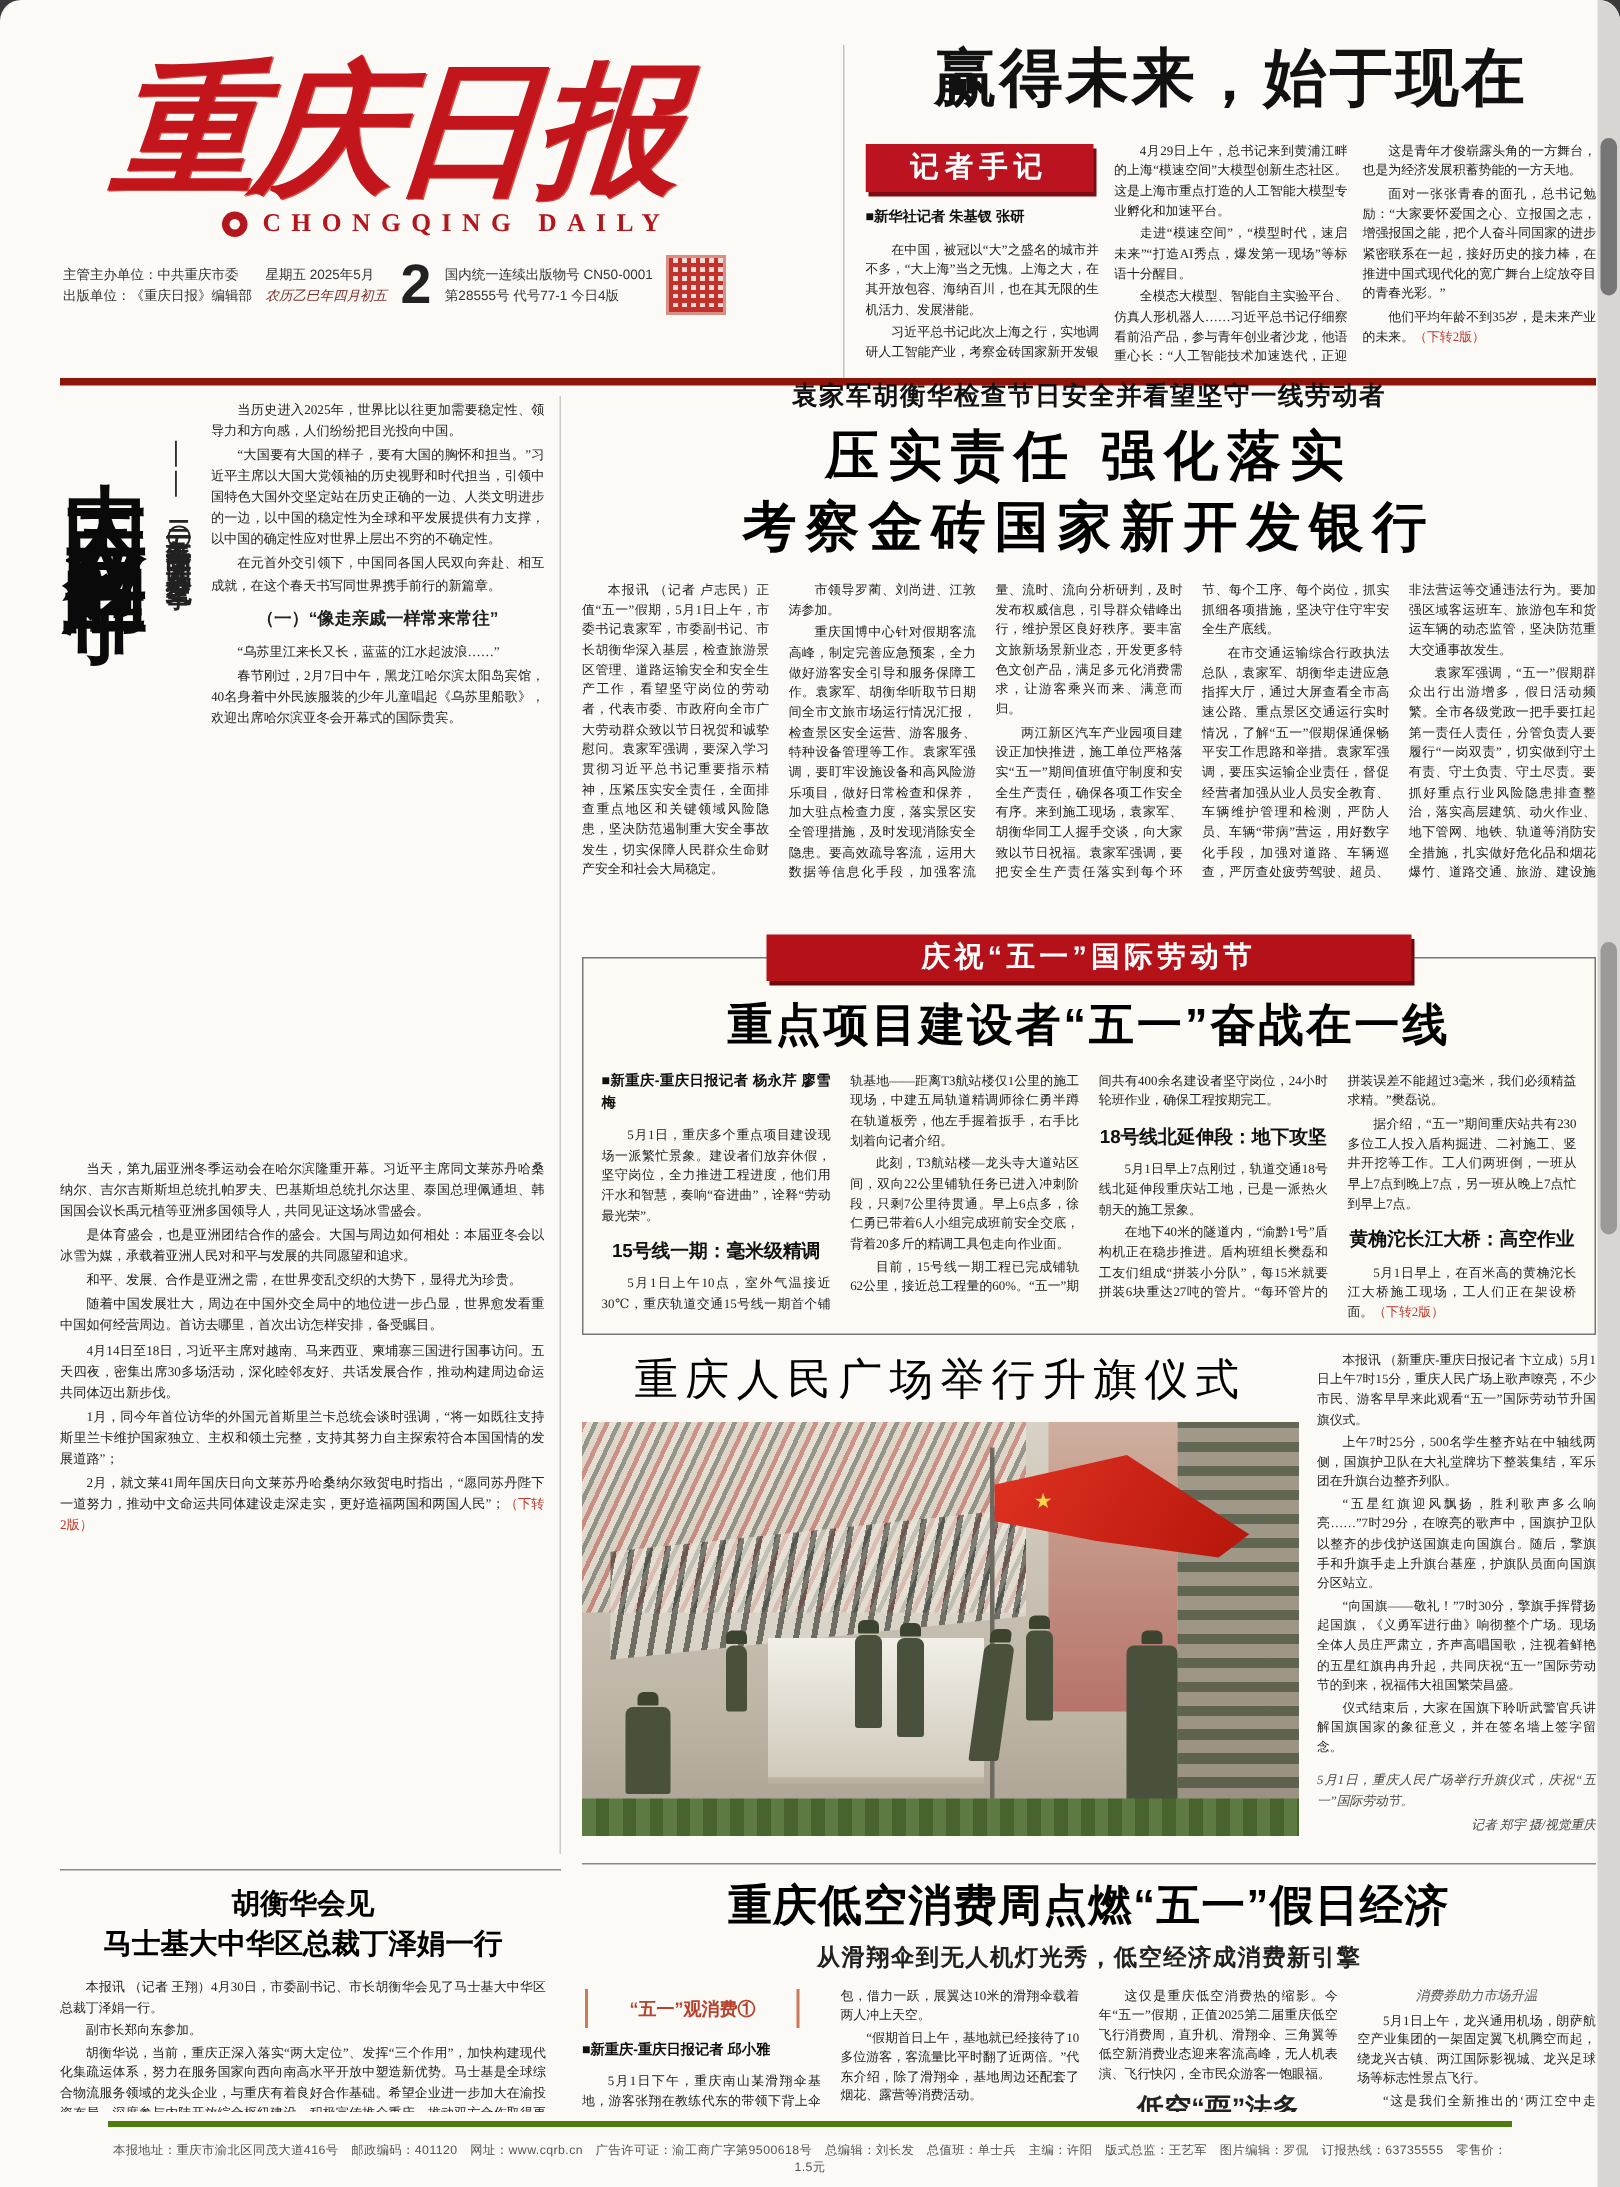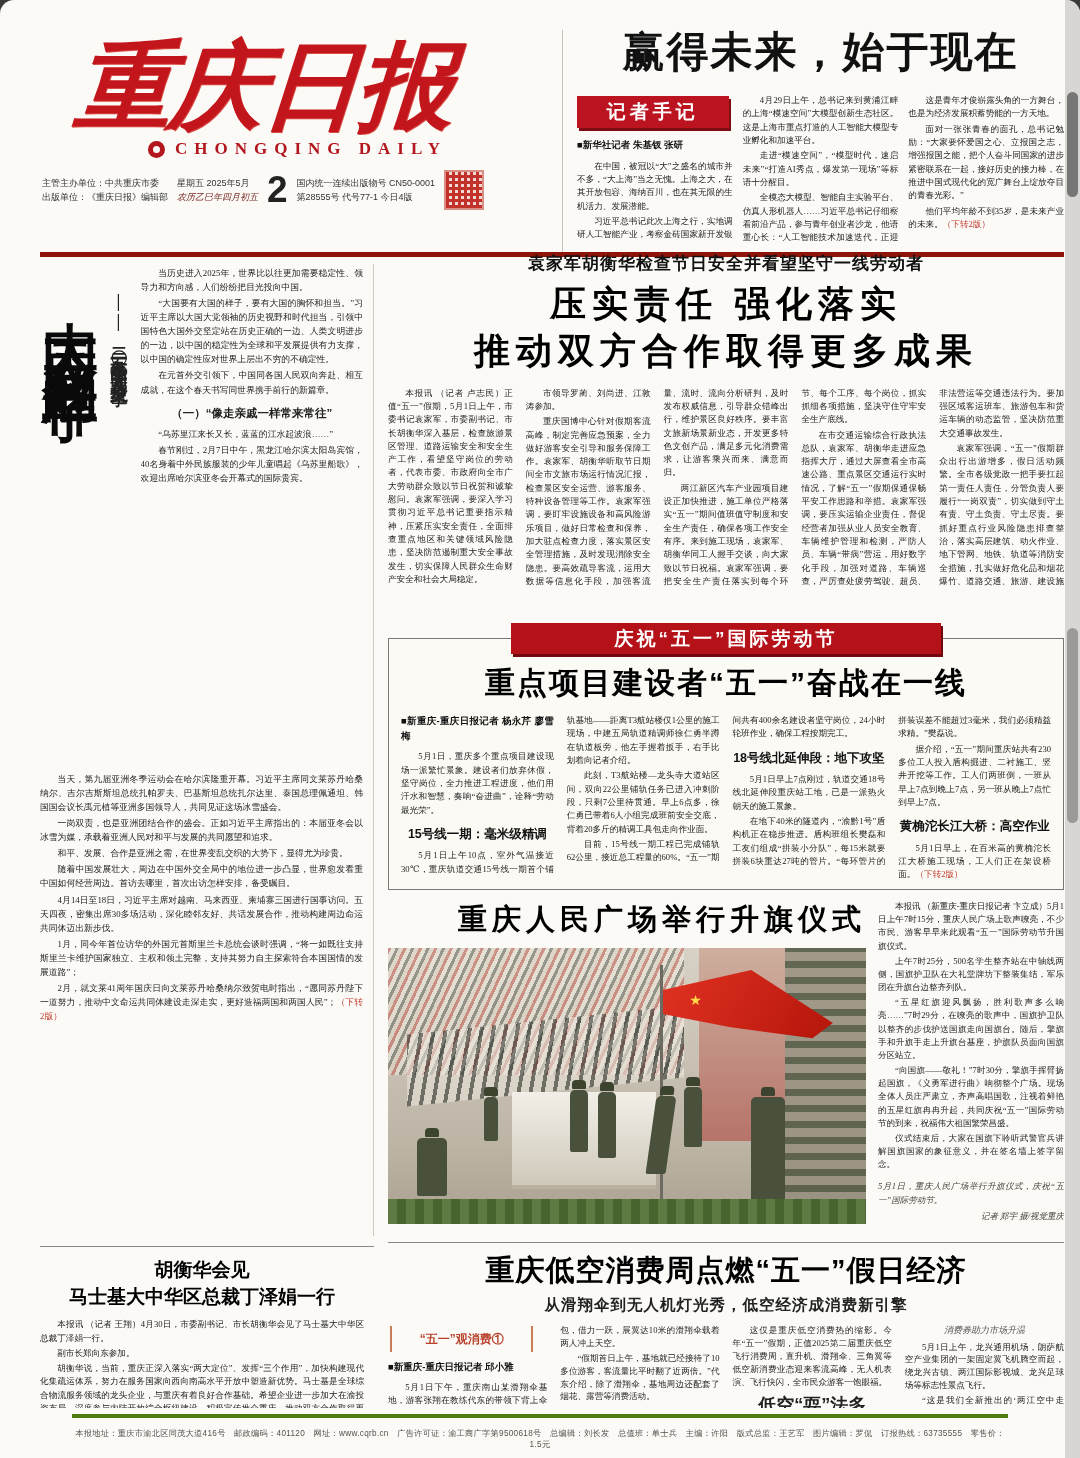--- a/index.html
+++ b/index.html
@@ -77,21 +77,21 @@
   .labor-title{ text-align:center; font-family:"Liberation Sans",sans-serif; font-weight:bold;
                 font-size:30px; letter-spacing:2px; margin-top:24px; color:#000;}
   .labor-body{ margin:10px 12px 0; column-count:4; column-gap:13px; height:172px; overflow:hidden;
                font-size:8.6px; line-height:1.55; text-align:justify;}
   .subhead{ font-family:"Liberation Sans",sans-serif; font-weight:bold; font-size:12.5px;
             margin:8px 0 5px; color:#111; text-align:center;}
 
   
   .flagsec{ position:absolute; left:388px; top:900px; width:676px; height:332px; display:flex;}
   .flag-left{ width:478px; }
-  .flag-title{ text-align:right; font-family:"Liberation Sans",sans-serif; font-weight:bold;
+  .flag-title{ text-align:center; font-family:"Liberation Sans",sans-serif; font-weight:normal;
                font-size:29px; letter-spacing:5px; color:#000;}
   .photo{ position:relative; margin-top:8px; width:478px; height:276px; overflow:hidden;
           background:linear-gradient(#d8d2c6,#bdb5a6 70%,#a9a091); }
   .ph-crowd{ position:absolute; left:0; top:0; width:62%; height:46%;
       background:
         repeating-linear-gradient(115deg, rgba(190,70,60,.45) 0 3px, rgba(245,238,228,.5) 3px 7px, rgba(70,80,70,.45) 7px 10px, rgba(230,220,205,.5) 10px 14px);
       filter:blur(.4px);}
   .ph-rows{ position:absolute; left:4%; top:26%; width:58%; height:26%;
       background:repeating-linear-gradient(100deg, rgba(40,45,40,.55) 0 4px, rgba(235,230,220,.55) 4px 12px);
       transform:skewY(-6deg);}
@@ -208,34 +208,34 @@
         <p class="np">当历史进入2025年，世界比以往更加需要稳定性、领导力和方向感，人们纷纷把目光投向中国。</p>
         <p class="np">“大国要有大国的样子，要有大国的胸怀和担当。”习近平主席以大国大党领袖的历史视野和时代担当，引领中国特色大国外交坚定站在历史正确的一边、人类文明进步的一边，以中国的稳定性为全球和平发展提供有力支撑，以中国的确定性应对世界上层出不穷的不确定性。</p>
         <p class="np">在元首外交引领下，中国同各国人民双向奔赴、相互成就，在这个春天书写同世界携手前行的新篇章。</p>
         <div class="lf-head">（一）“像走亲戚一样常来常往”</div>
         <p class="np">“乌苏里江来长又长，蓝蓝的江水起波浪……”</p>
         <p class="np">春节刚过，2月7日中午，黑龙江哈尔滨太阳岛宾馆，40名身着中外民族服装的少年儿童唱起《乌苏里船歌》，欢迎出席哈尔滨亚冬会开幕式的国际贵宾。</p>
       </div>
     </div>
     <div class="lf-bottom">
       <p class="np">当天，第九届亚洲冬季运动会在哈尔滨隆重开幕。习近平主席同文莱苏丹哈桑纳尔、吉尔吉斯斯坦总统扎帕罗夫、巴基斯坦总统扎尔达里、泰国总理佩通坦、韩国国会议长禹元植等亚洲多国领导人，共同见证这场冰雪盛会。</p>
-      <p class="np">一岗双责，也是亚洲团结合作的盛会。正如习近平主席指出的：本届亚冬会以冰雪为媒，承载着亚洲人民对和平与发展的共同愿望和追求。</p>
+      <p class="np">是体育盛会，也是亚洲团结合作的盛会。大国与周边如何相处：本届亚冬会以冰雪为媒，承载着亚洲人民对和平与发展的共同愿望和追求。</p>
       <p class="np">和平、发展、合作是亚洲之需，在世界变乱交织的大势下，显得尤为珍贵。</p>
       <p class="np">随着中国发展壮大，周边在中国外交全局中的地位进一步凸显，世界愈发看重中国如何经营周边。首访去哪里，首次出访怎样安排，备受瞩目。</p>
       <p class="np">4月14日至18日，习近平主席对越南、马来西亚、柬埔寨三国进行国事访问。五天四夜，密集出席30多场活动，深化睦邻友好、共话发展合作，推动构建周边命运共同体迈出新步伐。</p>
       <p class="np">1月，同今年首位访华的外国元首斯里兰卡总统会谈时强调，“将一如既往支持斯里兰卡维护国家独立、主权和领土完整，支持其努力自主探索符合本国国情的发展道路”；</p>
       <p class="np"><span>2月，就文莱41周年国庆日向文莱苏丹哈桑纳尔致贺电时指出，“愿同苏丹陛下一道努力，推动中文命运共同体建设走深走实，更好造福两国和两国人民”；</span><span class="jump">（下转2版）</span></p>
     </div>
   </div>
 
   <div class="lead">
     <div class="kicker">袁家军胡衡华检查节日安全并看望坚守一线劳动者</div>
     <div class="lead-title">
       <div>压实责任  强化落实</div>
-      <div>推动双方合作取得更多成果</div>
+      <div>考察金砖国家新开发银行</div>
     </div>
     <div class="lead-body">
       <p class="np">本报讯 （记者 卢志民）正值“五一”假期，5月1日上午，市委书记袁家军，市委副书记、市长胡衡华深入基层，检查旅游景区管理、道路运输安全和安全生产工作，看望坚守岗位的劳动者，代表市委、市政府向全市广大劳动群众致以节日祝贺和诚挚慰问。袁家军强调，要深入学习贯彻习近平总书记重要指示精神，压紧压实安全责任，全面排查重点地区和关键领域风险隐患，坚决防范遏制重大安全事故发生，切实保障人民群众生命财产安全和社会大局稳定。</p>
       <p class="np">市领导罗蔺、刘尚进、江敦涛参加。</p>
       <p class="np">重庆国博中心针对假期客流高峰，制定完善应急预案，全力做好游客安全引导和服务保障工作。袁家军、胡衡华听取节日期间全市文旅市场运行情况汇报，检查景区安全运营、游客服务、特种设备管理等工作。袁家军强调，要盯牢设施设备和高风险游乐项目，做好日常检查和保养，加大驻点检查力度，落实景区安全管理措施，及时发现消除安全隐患。要高效疏导客流，运用大数据等信息化手段，加强客流量、流时、流向分析研判，及时发布权威信息，引导群众错峰出行，维护景区良好秩序。要丰富文旅新场景新业态，开发更多特色文创产品，满足多元化消费需求，让游客乘兴而来、满意而归。</p>
       <p class="np">两江新区汽车产业园项目建设正加快推进，施工单位严格落实“五一”期间值班值守制度和安全生产责任，确保各项工作安全有序。来到施工现场，袁家军、胡衡华同工人握手交谈，向大家致以节日祝福。袁家军强调，要把安全生产责任落实到每个环节、每个工序、每个岗位，抓实抓细各项措施，坚决守住守牢安全生产底线。</p>
       <p class="np">在市交通运输综合行政执法总队，袁家军、胡衡华走进应急指挥大厅，通过大屏查看全市高速公路、重点景区交通运行实时情况，了解“五一”假期保通保畅平安工作思路和举措。袁家军强调，要压实运输企业责任，督促经营者加强从业人员安全教育、车辆维护管理和检测，严防人员、车辆“带病”营运，用好数字化手段，加强对道路、车辆巡查，严厉查处疲劳驾驶、超员、非法营运等交通违法行为。要加强区域客运班车、旅游包车和货运车辆的动态监管，坚决防范重大交通事故发生。</p>
       <p class="np">袁家军强调，“五一”假期群众出行出游增多，假日活动频繁。全市各级党政一把手要扛起第一责任人责任，分管负责人要履行“一岗双责”，切实做到守土有责、守土负责、守土尽责。要抓好重点行业风险隐患排查整治，落实高层建筑、动火作业、地下管网、地铁、轨道等消防安全措施，扎实做好危化品和烟花爆竹、道路交通、旅游、建设施工和食品等重点领域安全工作。要加强值班值守，严格执行24小时专人值班和领导干部在岗带班，加强调度检查，完善应急预案，确保人民群众生命财产安全和社会大局稳定，确保人民群众欢乐祥和过节。</p>
 
     </div>

